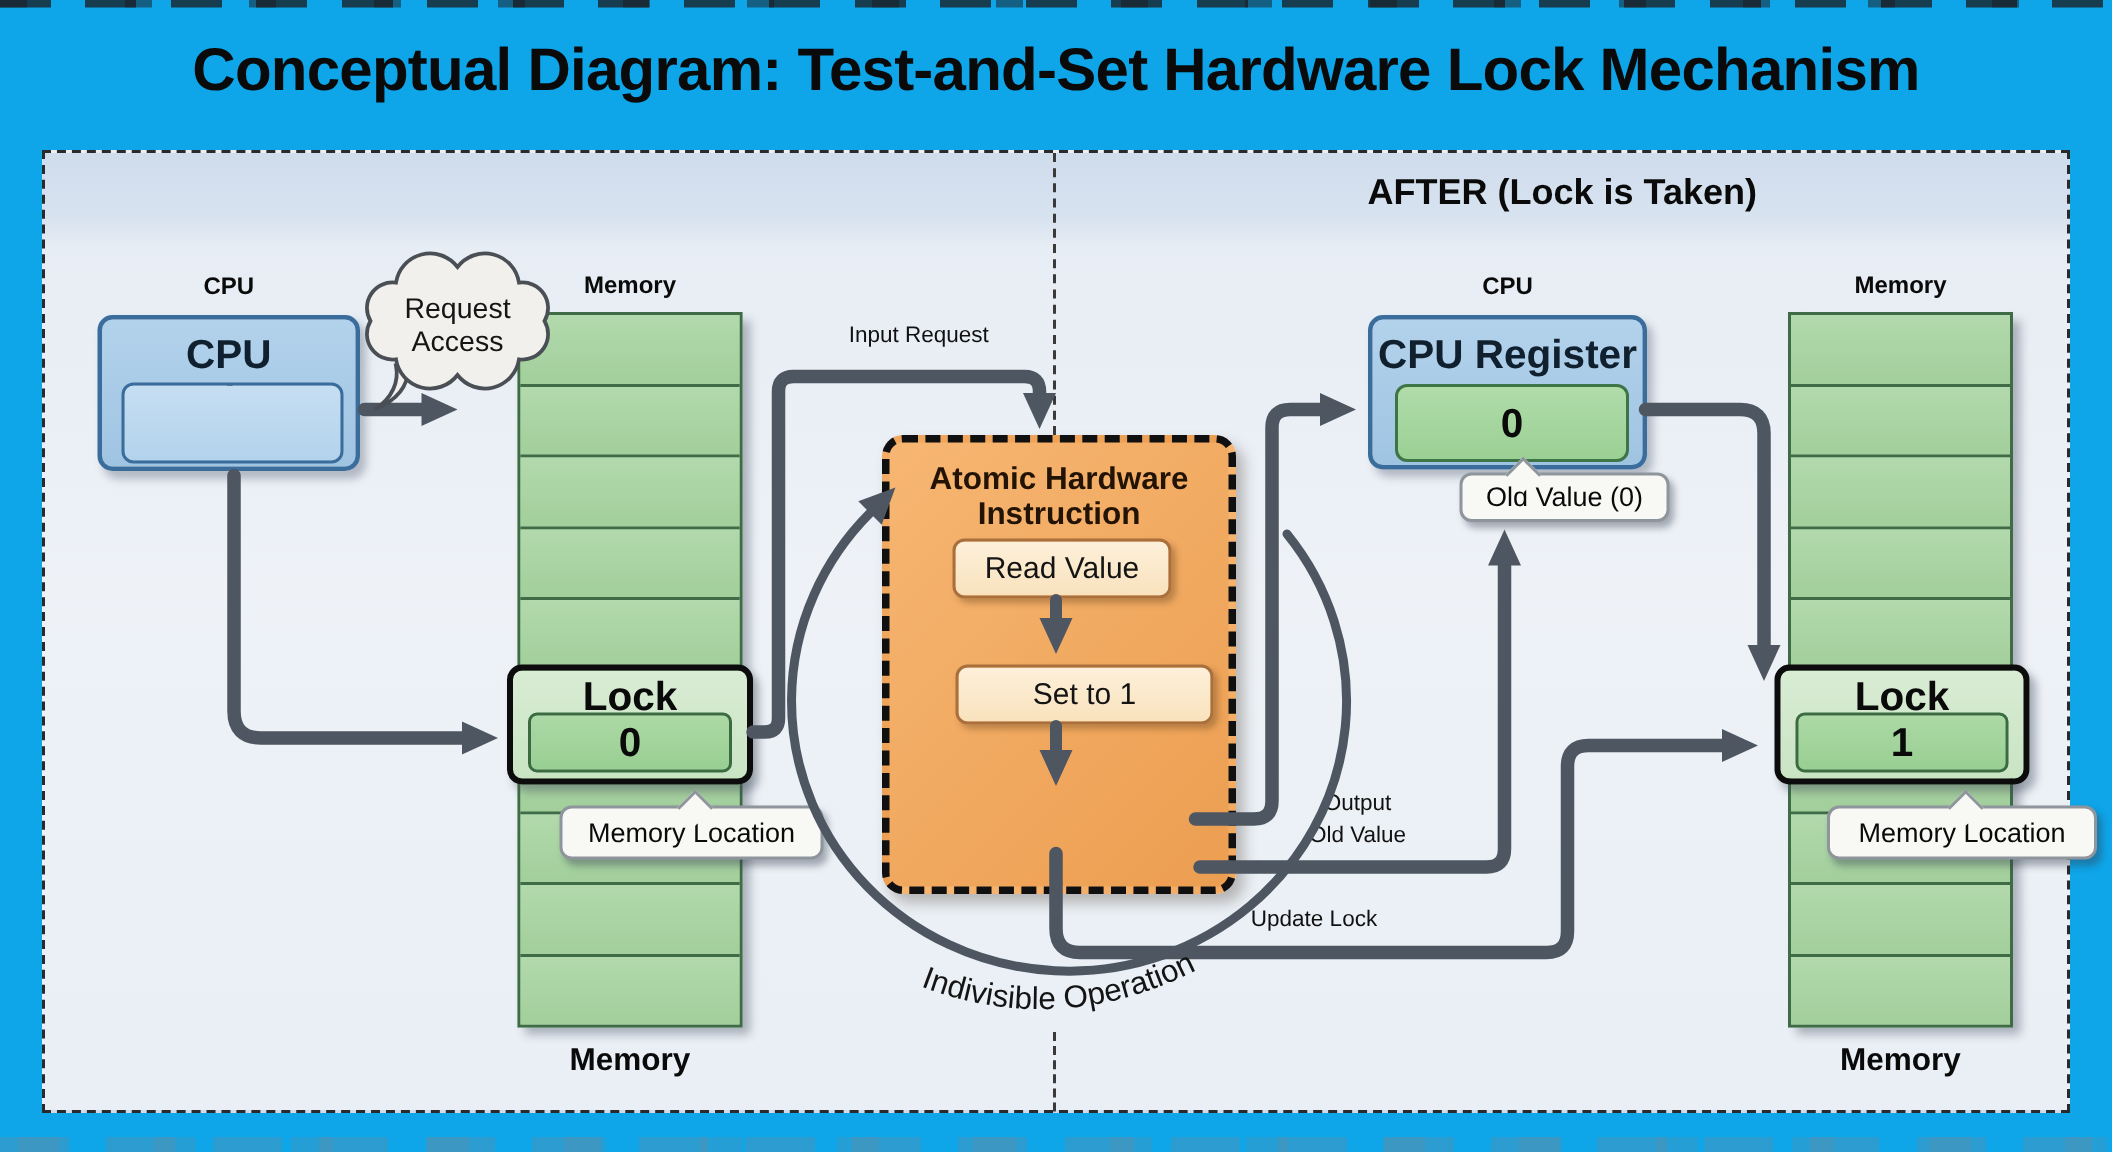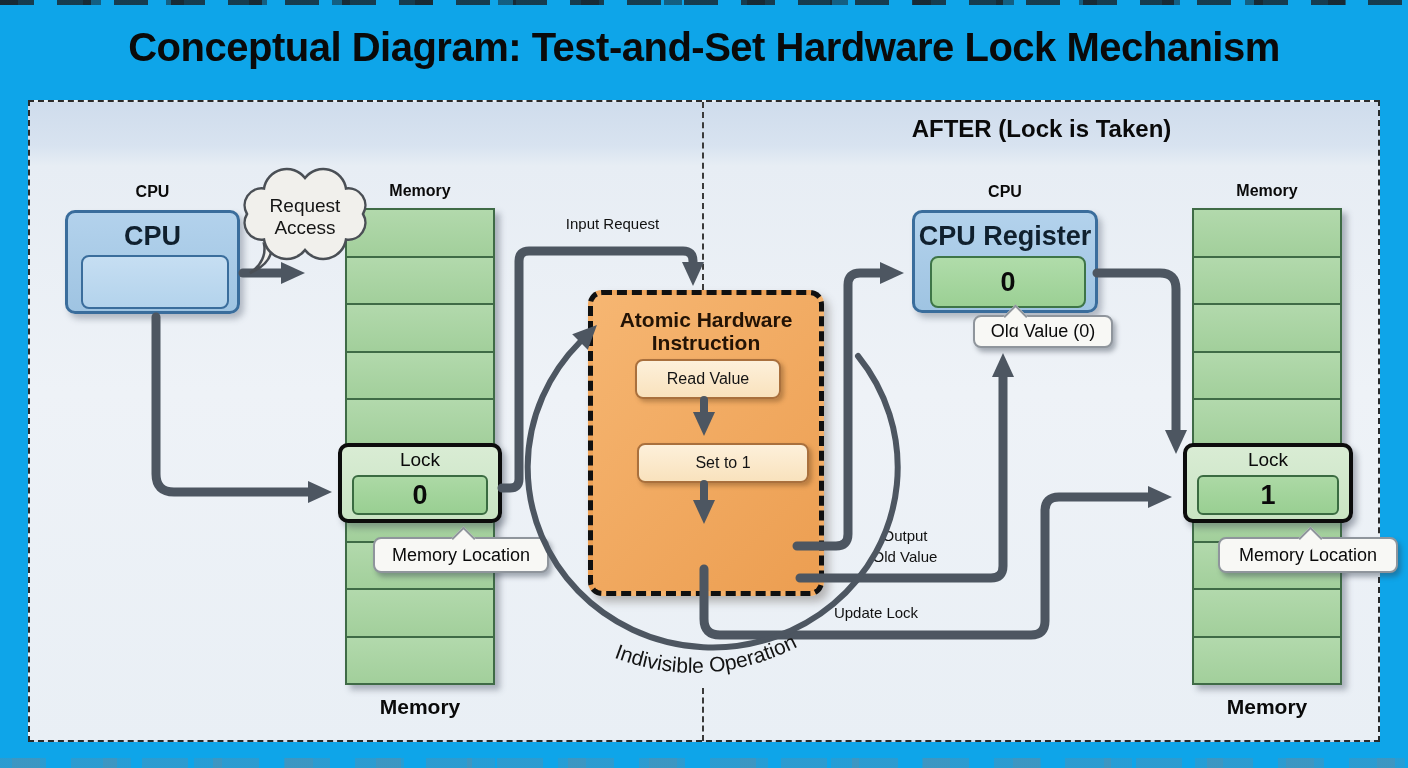--- a/index.html
+++ b/index.html
@@ -32,35 +32,35 @@
     font-size:27px;font-weight:700;}
   .side-label{font-size:16px;font-weight:700;}
   
   .mem-col{box-sizing:border-box;border:2px solid #3f6b46;background:#a9d4a3;
     box-shadow:5px 5px 6px rgba(90,100,115,.45);display:flex;flex-direction:column;}
   .mem-cell{flex:1;border-bottom:2px solid #3f6b46;background:linear-gradient(180deg,#b2d9ac,#a2cf9b);}
   .mem-cell:last-child{border-bottom:none;}
   
   .lock-box{box-sizing:border-box;border:4px solid #0c0c0c;border-radius:10px;
     background:linear-gradient(180deg,#d9ecd4,#c9e4c3);box-shadow:4px 5px 6px rgba(60,70,85,.4);}
-  .lock-title{left:0;top:2px;width:100%;font-size:19px;font-weight:400;}
+  .lock-title{left:0;top:2px;width:100%;font-size:27px;font-weight:700;}
   .lock-value{box-sizing:border-box;background:linear-gradient(180deg,#acd9a5,#99cf92);
     border:2.5px solid #3a6b41;border-radius:6px;font-size:27px;font-weight:700;}
   
   .callout{box-sizing:border-box;background:#f8f8f5;border:2px solid #8f959c;border-radius:8px;
     box-shadow:3px 4px 5px rgba(50,60,75,.4);font-size:18px;margin-left:40px;}
   .callout-pointer{width:15px;height:15px;background:#f8f8f5;transform:rotate(45deg);
     border-top:2px solid #8f959c;border-left:2px solid #8f959c;}
   
   #atomic-box{left:588px;top:290px;width:236px;height:306px;box-sizing:border-box;
     background:linear-gradient(135deg,#f6b672,#ec9e51);border:5px dashed #101010;border-radius:14px;
     box-shadow:5px 6px 9px rgba(80,70,60,.35);}
   .atomic-title{left:0;width:100%;font-size:21px;font-weight:700;color:#231305;line-height:23px;}
   .step-box{box-sizing:border-box;background:linear-gradient(180deg,#fdf0da,#f9e2bd);
-    border:2.5px solid #a9703d;border-radius:8px;font-size:16px;color:#141414;
+    border:2.5px solid #a9703d;border-radius:8px;font-size:20px;color:#141414;
     box-shadow:3px 3px 4px rgba(120,80,40,.45);}
   
   .flow-label{font-size:15px;line-height:21px;color:#111;}
   svg text{font-family:"Liberation Sans",sans-serif;}
 </style>
 </head>
 <body>
 
 <div id="canvas">
 

